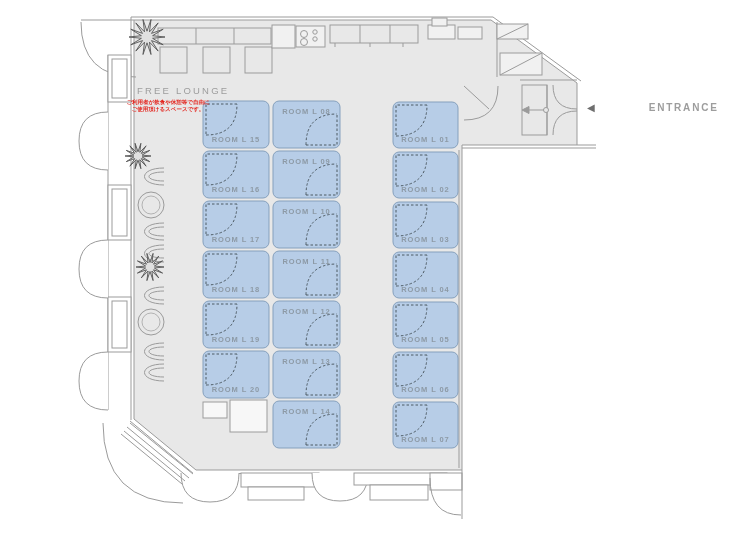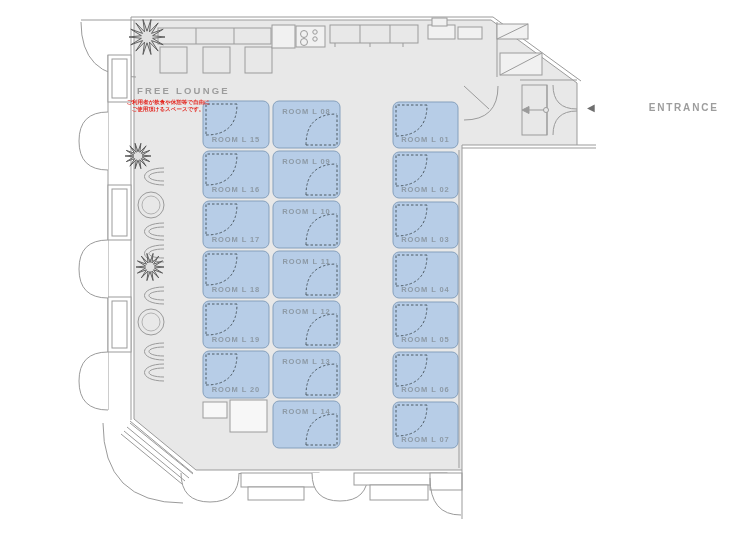--- a/index.html
+++ b/index.html
@@ -1,20 +1,20 @@
 <!DOCTYPE html>
 <html><head>
 <meta charset="utf-8">
 <style>
   html,body{margin:0;padding:0;background:#ffffff;}
   body{font-family:"Liberation Sans", sans-serif;}
   .stage{position:relative;width:738px;height:535px;background:#ffffff;overflow:hidden;}
   .stage svg{position:absolute;left:0;top:0;}
   .overlay{position:absolute;z-index:5;}
-  .free-lounge-label{left:137px;top:85px;font-size:9.5px;font-weight:bold;letter-spacing:2.2px;color:#9d9d9d;white-space:nowrap;}
+  .free-lounge-label{left:137px;top:85px;font-size:9.5px;font-weight:normal;letter-spacing:2.2px;color:#9d9d9d;white-space:nowrap;}
   .free-lounge-note{left:126px;top:99px;width:84px;text-align:center;font-size:5.5px;line-height:6.5px;font-weight:bold;color:#e3231c;}
   .entrance{left:587px;top:102px;display:flex;align-items:center;gap:6px;}
   .entrance .tri{color:#6e6e6e;font-size:10px;line-height:10px;}
   .entrance .txt{font-size:10px;font-weight:bold;letter-spacing:1.8px;color:#9d9d9d;white-space:nowrap;padding-left:48px;}
   .room-label{font-size:7.5px;font-weight:bold;letter-spacing:0.9px;fill:#8d9aa6;}
 </style>
 </head>
 <body>
 
 <div class="stage">

